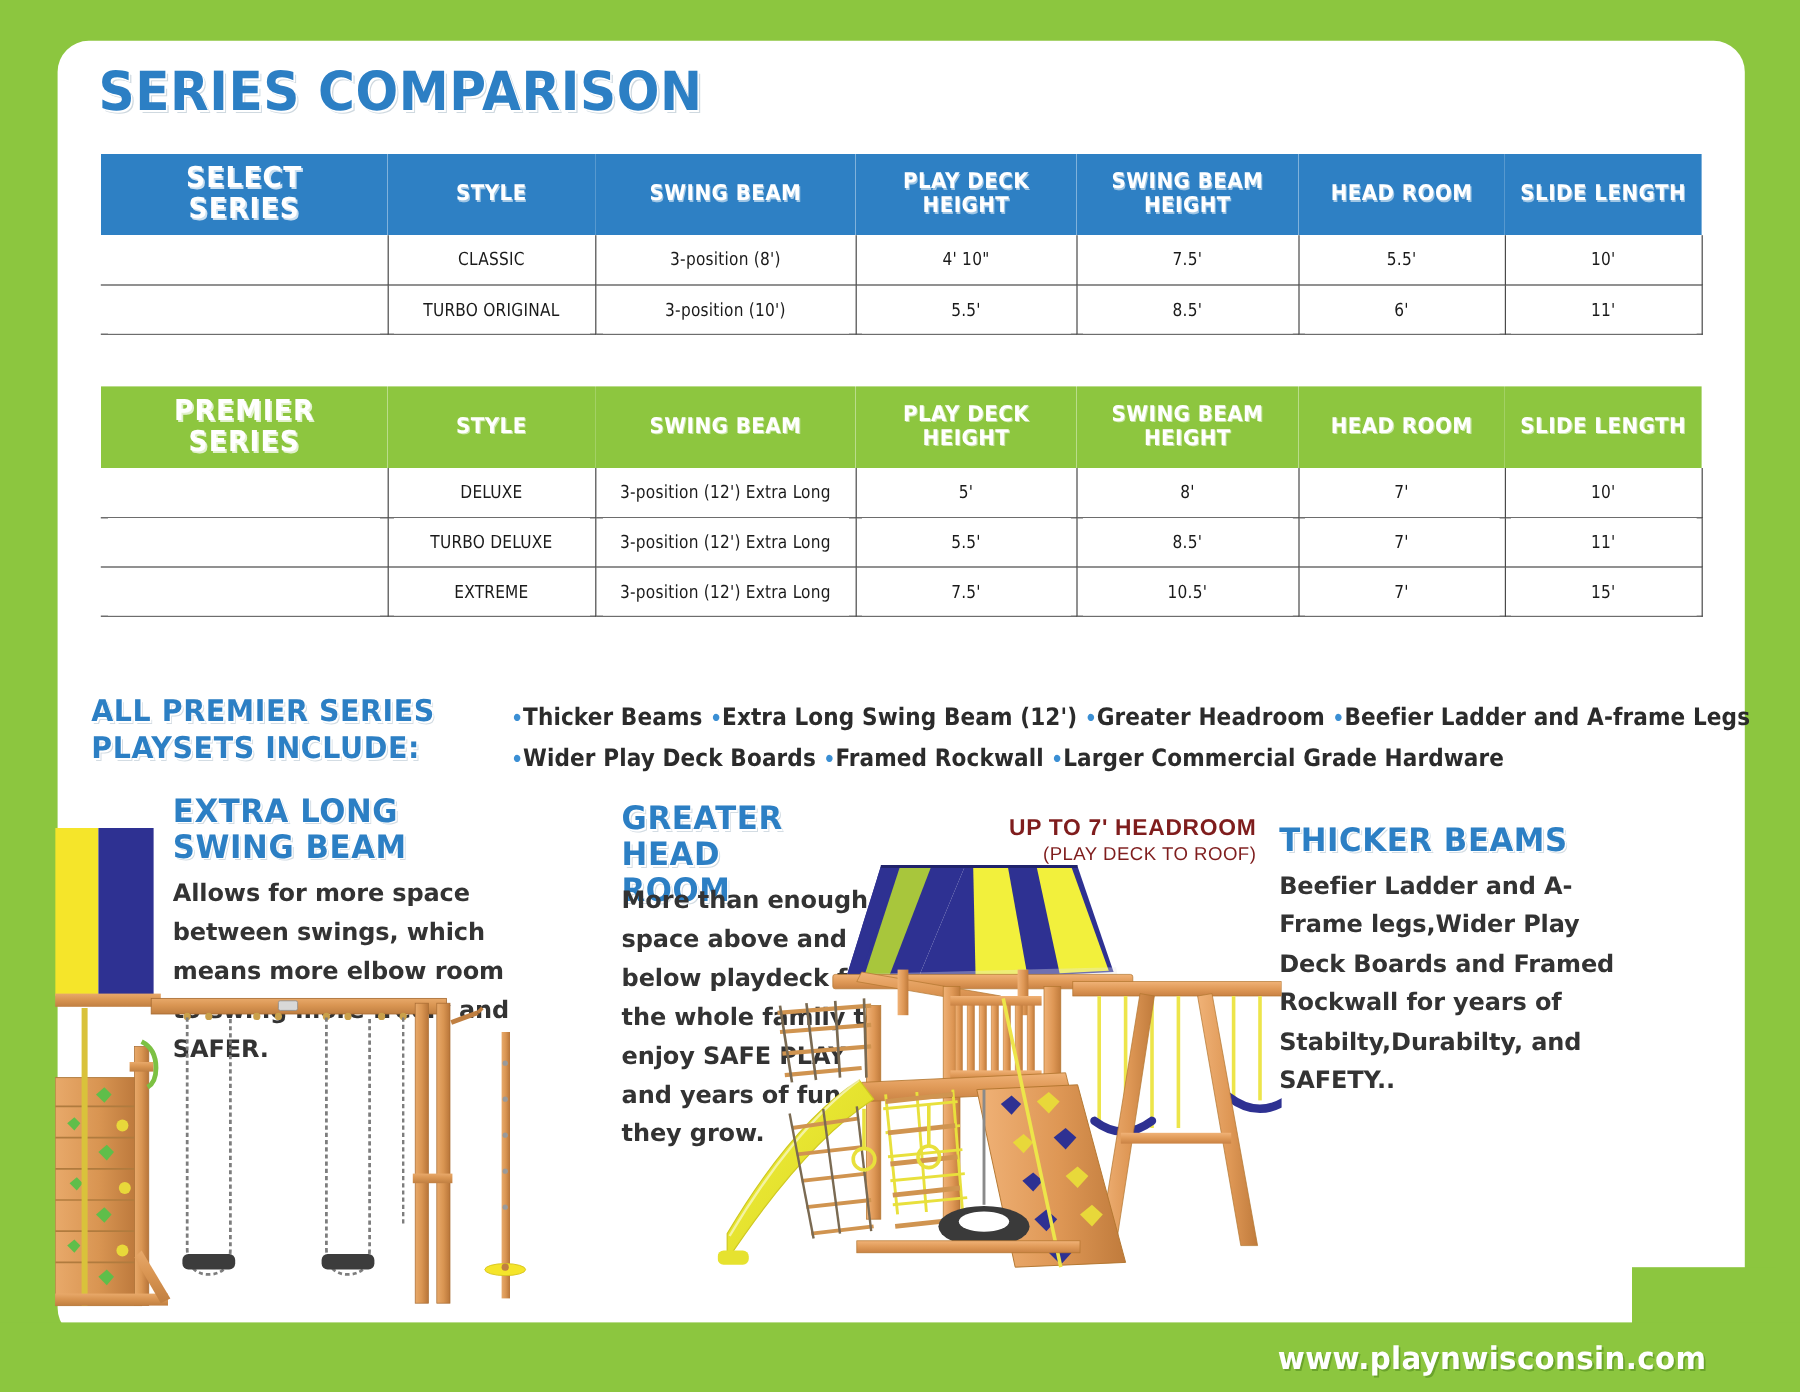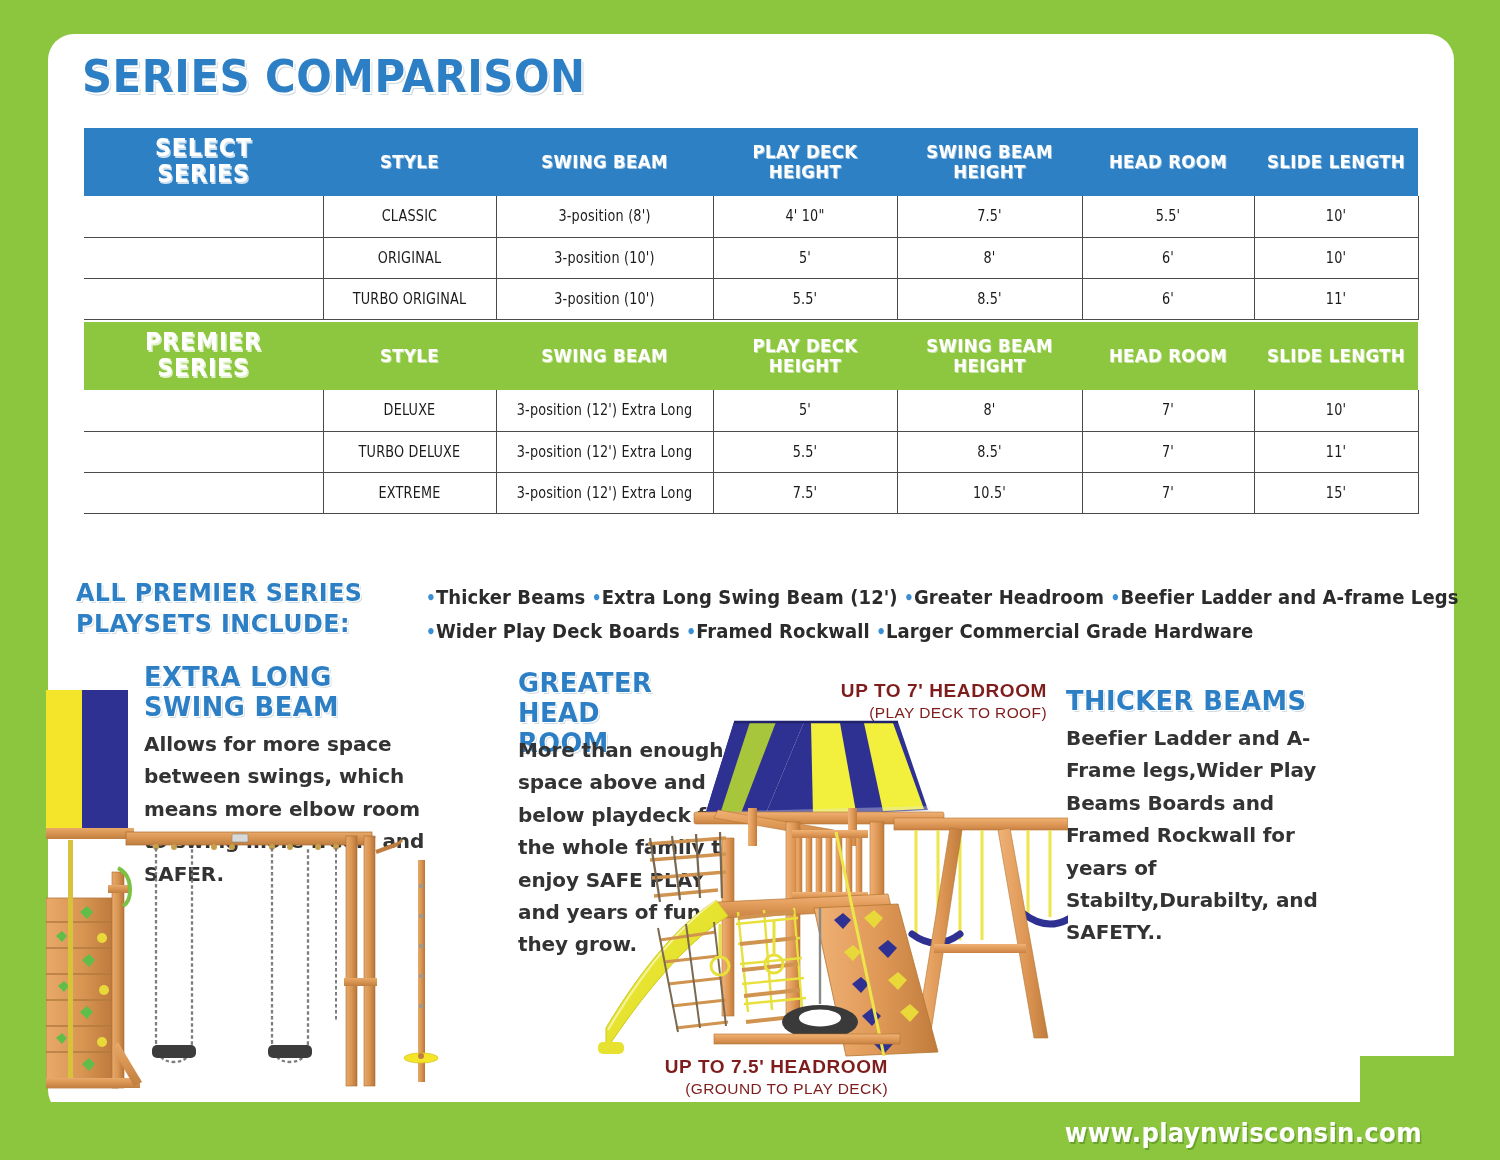--- a/index.html
+++ b/index.html
@@ -266,29 +266,20 @@
       </tr>
     </thead>
     <tbody>
       <tr>
         <td class="blank"></td>
         <td>CLASSIC</td>
         <td>3-position (8')</td>
         <td>4' 10"</td>
         <td>7.5'</td>
         <td>5.5'</td>
-        <td>10'</td>
-      </tr>
-      <tr>
-        <td class="blank"></td>
-        <td>ORIGINAL</td>
-        <td>3-position (10')</td>
-        <td>5'</td>
-        <td>8'</td>
-        <td>6'</td>
         <td>10'</td>
       </tr>
       <tr>
         <td class="blank"></td>
         <td>TURBO ORIGINAL</td>
         <td>3-position (10')</td>
         <td>5.5'</td>
         <td>8.5'</td>
         <td>6'</td>
         <td>11'</td>
@@ -384,29 +375,25 @@
 
   <div class="feat-title" id="feat2-title">
     <div>GREATER HEAD</div>
     <div>ROOM</div>
   </div>
   <div class="feat-body" id="feat2-body">More than enough space above and below playdeck for the whole family to enjoy SAFE PLAY and years of fun as they grow.</div>
 
   <div class="feat-title" id="feat3-title">
     <div>THICKER BEAMS</div>
   </div>
-  <div class="feat-body" id="feat3-body">Beefier Ladder and A-Frame legs,Wider Play Beams Boards and Framed Rockwall for years of Stabilty,Durabilty, and SAFETY..</div>
+  <div class="feat-body" id="feat3-body">Beefier Ladder and A-Frame legs,Wider Play Deck Boards and Framed Rockwall for years of Stabilty,Durabilty, and SAFETY..</div>
 
   <div class="hr-cap" id="hr-top">
     <span class="big">UP TO 7' HEADROOM</span>
     <span class="small">(PLAY DECK TO ROOF)</span>
-  </div>
-  <div class="hr-cap" id="hr-bottom">
-    <span class="big">UP TO 7.5' HEADROOM</span>
-    <span class="small">(GROUND TO PLAY DECK)</span>
   </div>
 
   <svg class="art" id="art-swing" viewBox="0 0 420 400">
     <defs>
       <linearGradient id="wood" x1="0" y1="0" x2="0" y2="1">
         <stop offset="0%" stop-color="#E8A96A"></stop>
         <stop offset="45%" stop-color="#D99552"></stop>
         <stop offset="100%" stop-color="#C07F41"></stop>
       </linearGradient>
       <linearGradient id="woodV" x1="0" y1="0" x2="1" y2="0">

